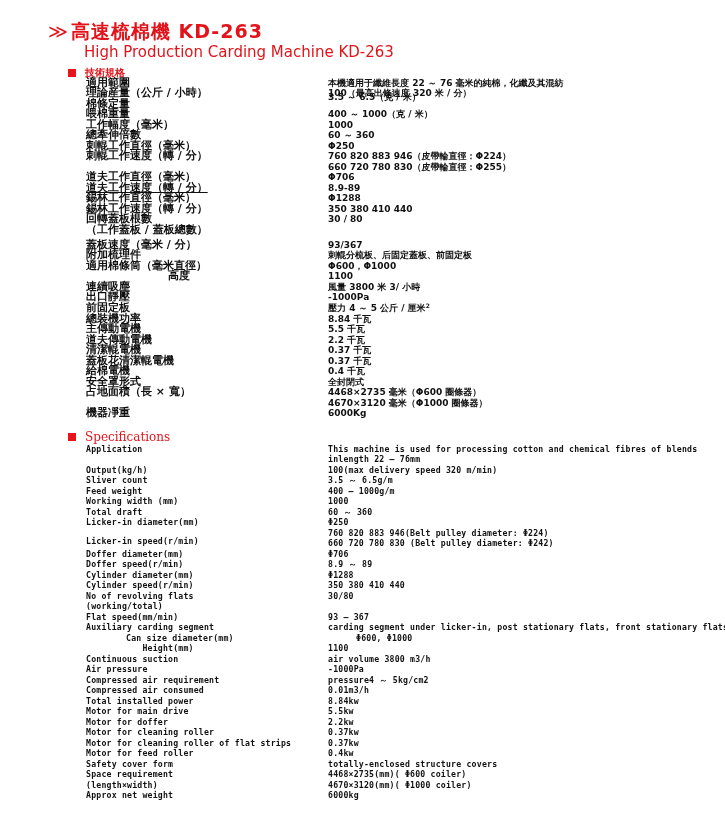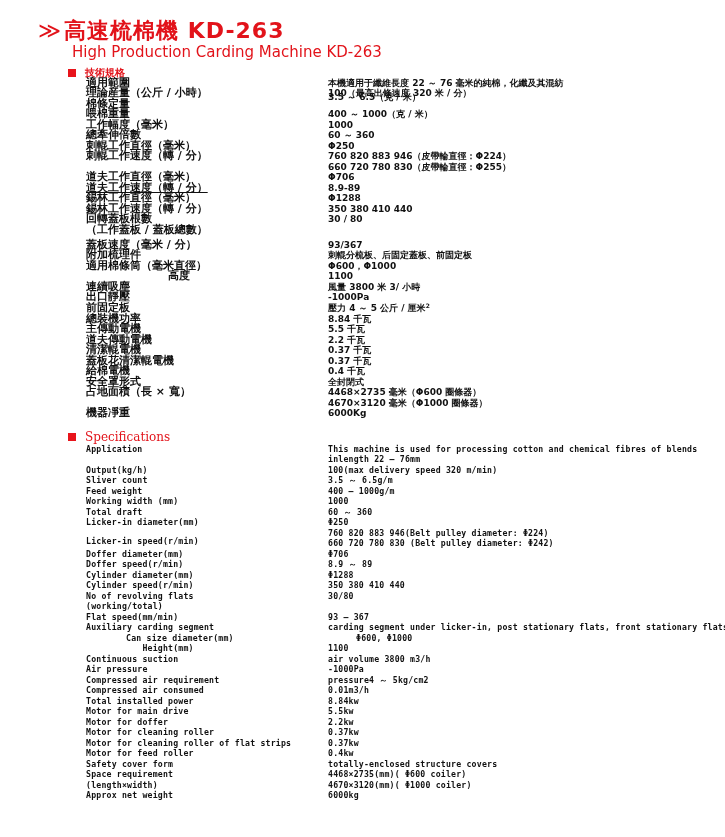--- a/index.html
+++ b/index.html
@@ -1,28 +1,28 @@
 <!DOCTYPE html>
 <html><head>
 <meta charset="utf-8">
 <style>
   html, body { margin: 0; padding: 0; background: #ffffff; }
   body {
     width: 725px; height: 837px; position: relative; overflow: hidden;
     font-family: "DejaVu Sans", sans-serif; color: #111;
   }
   .title-cn {
-    position: absolute; left: 38px; top: 18px;
+    position: absolute; left: 48px; top: 18px;
     font-family: "DejaVu Sans", sans-serif; font-weight: bold;
-    font-size: 22px; line-height: 26px; color: #e2131a; letter-spacing: 1px;
+    font-size: 19px; line-height: 26px; color: #e2131a; letter-spacing: 1px;
     white-space: nowrap;
   }
   .title-cn .chev { font-weight: normal; margin-right: 2px; }
   .title-en {
-    position: absolute; left: 72px; top: 43px;
+    position: absolute; left: 84px; top: 43px;
     font-family: "DejaVu Sans", sans-serif; font-size: 15px; line-height: 18px;
     color: #e2131a; white-space: nowrap;
   }
   .section-head {
     position: absolute; left: 68px; height: 12px; display: flex; align-items: center;
   }
   .bullet {
     width: 8px; height: 8px; background: #e8141b; display: inline-block; margin-right: 9px;
   }
   .sec-cn-label { font-size: 10px; font-weight: bold; color: #e2131a; line-height: 12px; }

